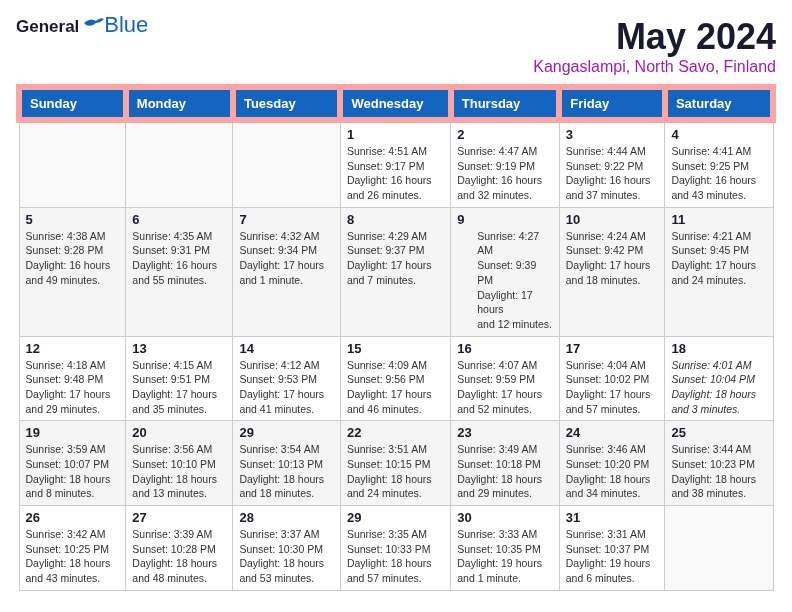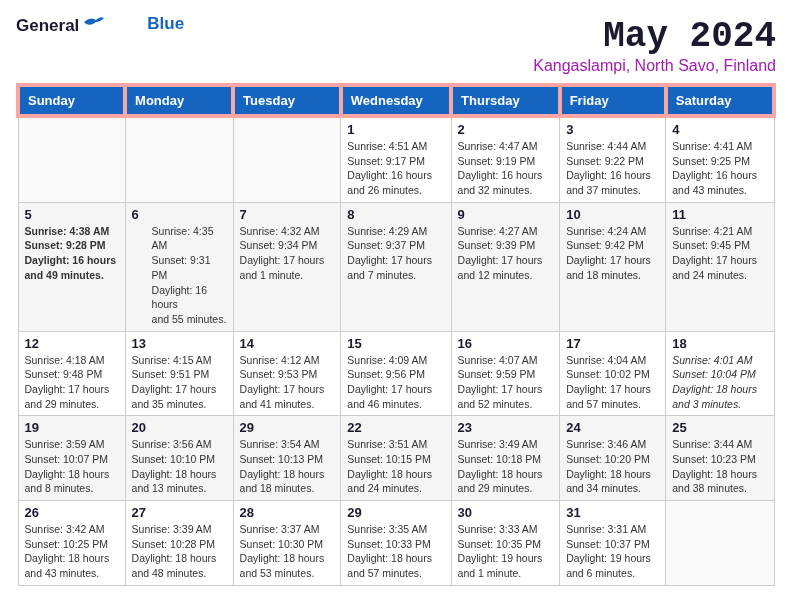--- a/index.html
+++ b/index.html
@@ -21,38 +21,37 @@
       flex-direction: row;
       align-items: center;
     }
     .title-section {
       text-align: right;
     }
     .main-title {
       font-size: 36px;
       font-weight: bold;
       color: #1a1a2e;
-      font-family: Liberation Mono, monospace;
     }
     .subtitle {
       font-size: 16px;
       color: #a21caf;
     }
     .calendar {
       width: 100%;
       border-collapse: collapse;
       border: 1px solid #ccc;
     }
     .calendar th {
       background-color: #1565c0;
       color: #fff;
       text-align: left;
       padding: 6px 8px;
       font-size: 13px;
-      border: 4px solid #fca5a5;
+      border: 6px solid #fca5a5;
     }
     .calendar td {
       border: 1px solid #ccc;
       vertical-align: top;
       padding: 4px 6px;
       width: 113px;
       min-height: 80px;
       font-size: 11px;
       color: #333;
       background: #fff;
@@ -91,21 +90,21 @@
 <body>
 
 <div class="header">
   <div class="logo">
     <div class="logo-row">
       <span style="font-size:17px;font-weight:bold;color:#1a1a2e;">General</span>
       <svg class="logo-bird" width="22" height="16" viewBox="0 0 22 16">
         <path d="M2,8 Q8,2 14,6 Q18,2 22,4 Q18,8 14,8 Q10,12 4,10 Z" fill="#1565c0"></path>
       </svg>
     </div>
-    <span style="font-size:17px;font-weight:bold;color:#1565c0;margin-top:-4px;margin-left:43px;">Blue</span>
+    <span style="font-size:22px;font-weight:normal;color:#1565c0;margin-top:-4px;">Blue</span>
   </div>
   <div class="title-section">
     <div class="main-title">May 2024</div>
     <div class="subtitle">Kangaslampi, North Savo, Finland</div>
   </div>
 </div>
 
 <table class="calendar">
   <thead>
     <tr>
@@ -148,49 +147,49 @@
           <span class="day-number">4</span>
           <div class="day-info" style="white-space: pre-line;">Sunrise: 4:41 AM
 Sunset: 9:25 PM
 Daylight: 16 hours
 and 43 minutes.</div>
         </td>
       </tr>
       <tr>
         <td>
           <span class="day-number">5</span>
-          <div class="day-info" style="white-space: pre-line; font-weight: bold;">Sunrise: 4:38 AM
+          <div class="day-info" style="white-space: pre-line;">Sunrise: 4:38 AM
 Sunset: 9:28 PM
 Daylight: 16 hours
 and 49 minutes.</div>
         </td>
         <td>
           <span class="day-number">6</span>
-          <div class="day-info" style="white-space: pre-line; margin-left: 20px;">Sunrise: 4:35 AM
+          <div class="day-info" style="white-space: pre-line;">Sunrise: 4:35 AM
 Sunset: 9:31 PM
 Daylight: 16 hours
 and 55 minutes.</div>
         </td>
         <td>
           <span class="day-number">7</span>
           <div class="day-info" style="white-space: pre-line;">Sunrise: 4:32 AM
 Sunset: 9:34 PM
 Daylight: 17 hours
 and 1 minute.</div>
         </td>
         <td>
           <span class="day-number">8</span>
           <div class="day-info" style="white-space: pre-line;">Sunrise: 4:29 AM
 Sunset: 9:37 PM
 Daylight: 17 hours
 and 7 minutes.</div>
         </td>
         <td>
           <span class="day-number">9</span>
-          <div class="day-info" style="white-space: pre-line;">Sunrise: 4:27 AM
+          <div class="day-info" style="white-space: pre-line; margin-left: 20px;">Sunrise: 4:27 AM
 Sunset: 9:39 PM
 Daylight: 17 hours
 and 12 minutes.</div>
         </td>
         <td>
           <span class="day-number">10</span>
           <div class="day-info" style="white-space: pre-line;">Sunrise: 4:24 AM
 Sunset: 9:42 PM
 Daylight: 17 hours
 and 18 minutes.</div>

